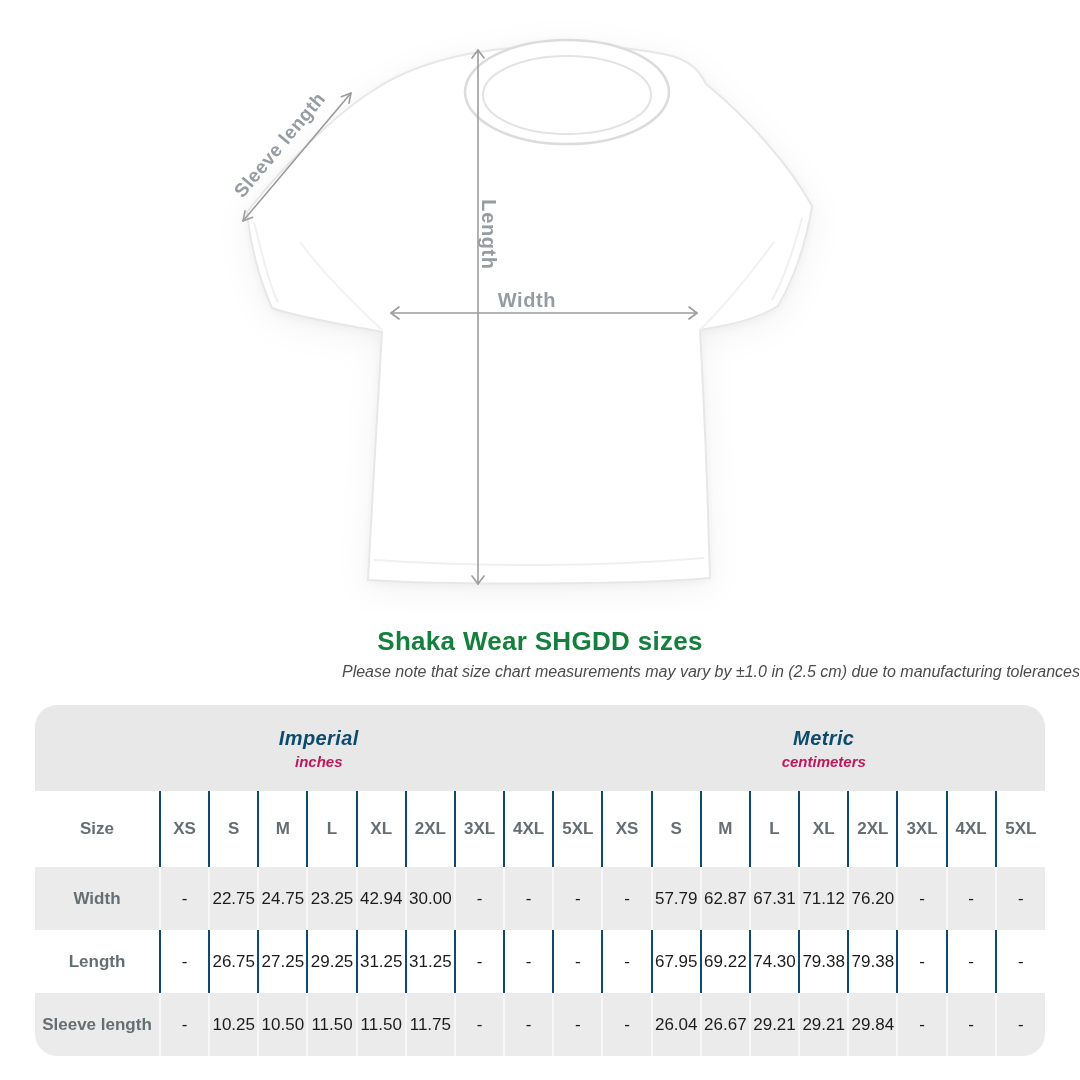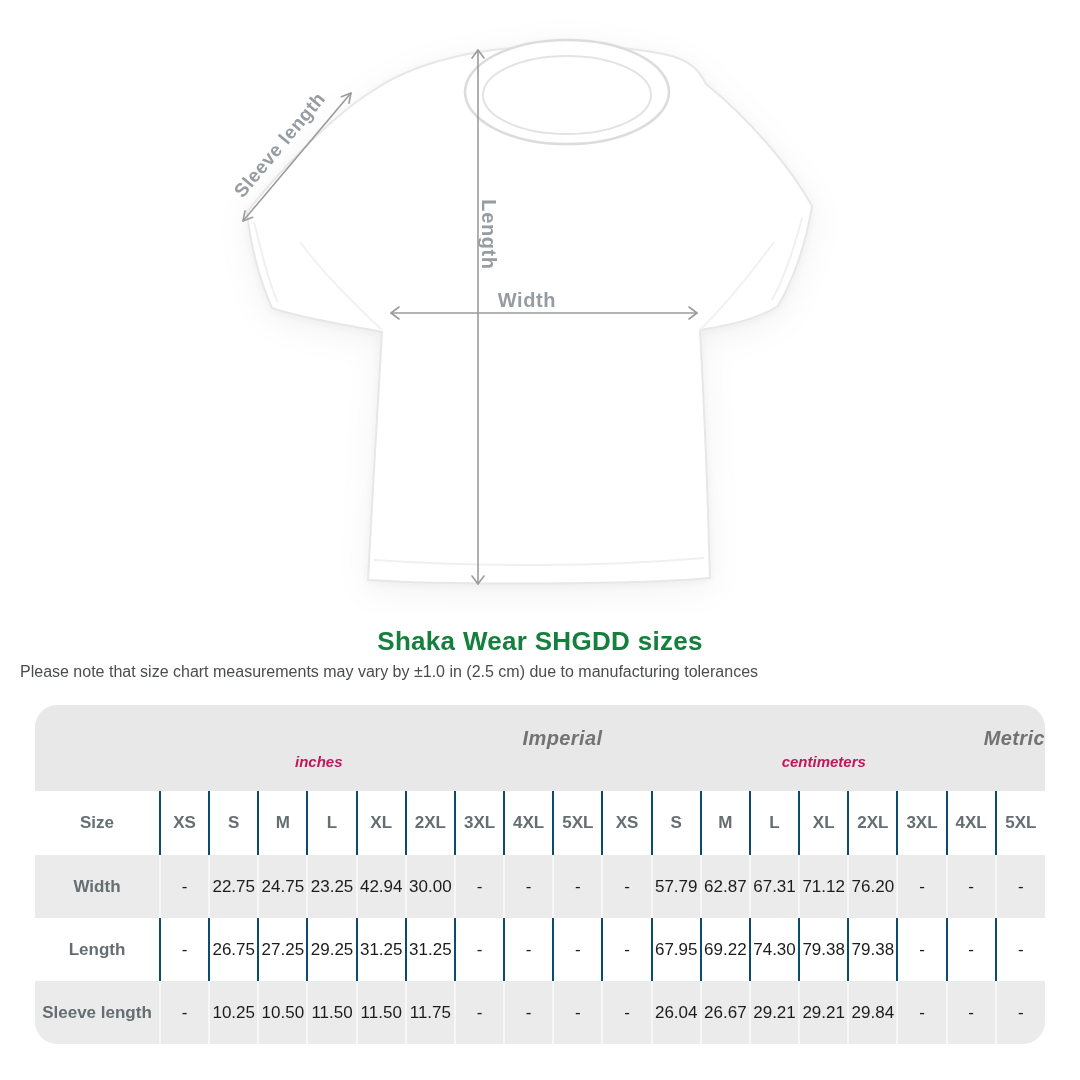--- a/index.html
+++ b/index.html
@@ -31,25 +31,25 @@
   
   .title {
     margin: 14px 0 6px 0;
     text-align: center;
     font-size: 26px;
     font-weight: bold;
     color: #15803d;
     letter-spacing: 0.3px;
   }
   .subtitle {
-    text-align: left;
+    text-align: right;
+    font-style: italic;
     font-size: 16px;
     color: #4a4c4e;
     margin-bottom: 24px;
-    margin-left: 20px;
   }
 
   
   .table-wrap {
     width: 1010px;
     margin: 0 auto;
     border-radius: 22px;
     overflow: hidden;
   }
   table.size-table {
@@ -64,34 +64,33 @@
     background: #e8e8e8;
     height: 86px;
     vertical-align: middle;
     text-align: center;
     padding: 0;
   }
   .band-title {
     font-size: 20px;
     font-weight: bold;
     font-style: italic;
-    color: #737373;
+    color: #0c4a6e;
     letter-spacing: 0.4px;
-    text-align: right;
   }
   .band-sub {
     font-size: 15px;
     font-style: italic;
     color: #be185d;
     margin-top: 3px;
   }
 
   tr.head-row th {
     background: #ffffff;
-    height: 64px;
+    height: 76px;
     font-size: 17px;
     font-weight: bold;
     color: #656e72;
     text-align: center;
     padding: 0;
   }
   tbody th {
     font-size: 17px;
     font-weight: bold;
     color: #656e72;

